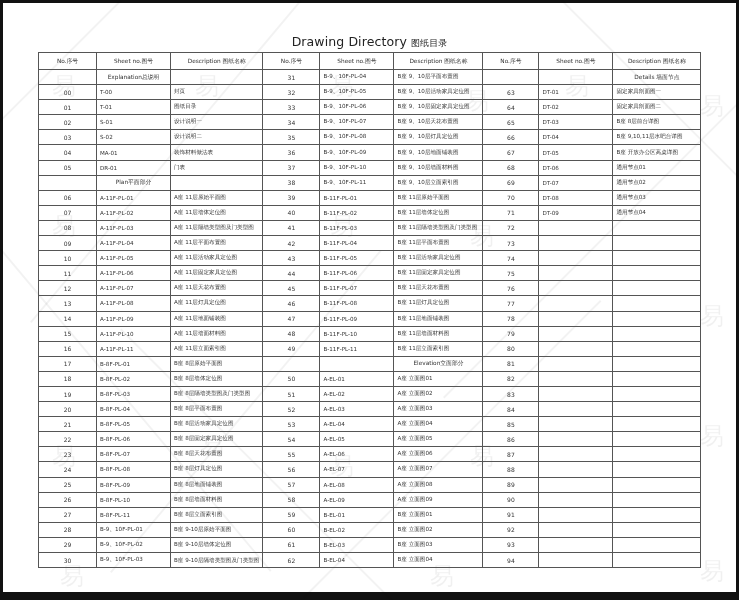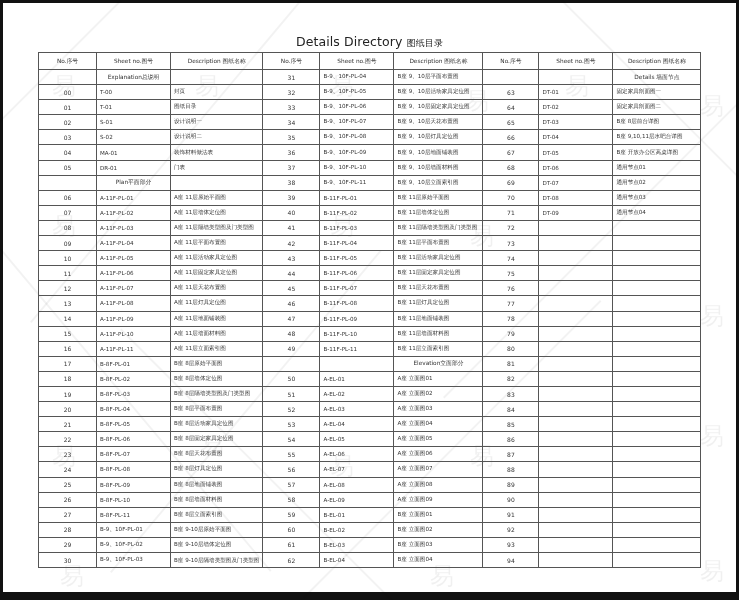--- a/index.html
+++ b/index.html
@@ -69,21 +69,21 @@
     <div class="diag" style="left: 560px; top: 0px; height: 420px; transform: rotate(-45deg);"></div>
     <div class="diag" style="left: 300px; top: 0px; height: 420px; transform: rotate(40deg);"></div>
     <div class="diag" style="left: 740px; top: 100px; height: 420px; transform: rotate(45deg);"></div>
     <div class="diag" style="left: 0px; top: 250px; height: 420px; transform: rotate(-40deg);"></div>
     <div class="diag" style="left: 380px; top: 250px; height: 420px; transform: rotate(40deg);"></div>
     <div class="diag" style="left: 120px; top: 330px; height: 420px; transform: rotate(-45deg);"></div>
     <div class="diag" style="left: 600px; top: 300px; height: 420px; transform: rotate(45deg);"></div>
   </div>
 
 <div class="title">
-  <span>Details Directory</span>
+  <span>Drawing Directory</span>
   <span class="cn">图纸目录</span>
 </div>
 
 <table class="dir">
   <colgroup>
     <col style="width:58px">
       <col style="width:74px">
       <col style="width:91px">
     <col style="width:57px">
       <col style="width:74px">

